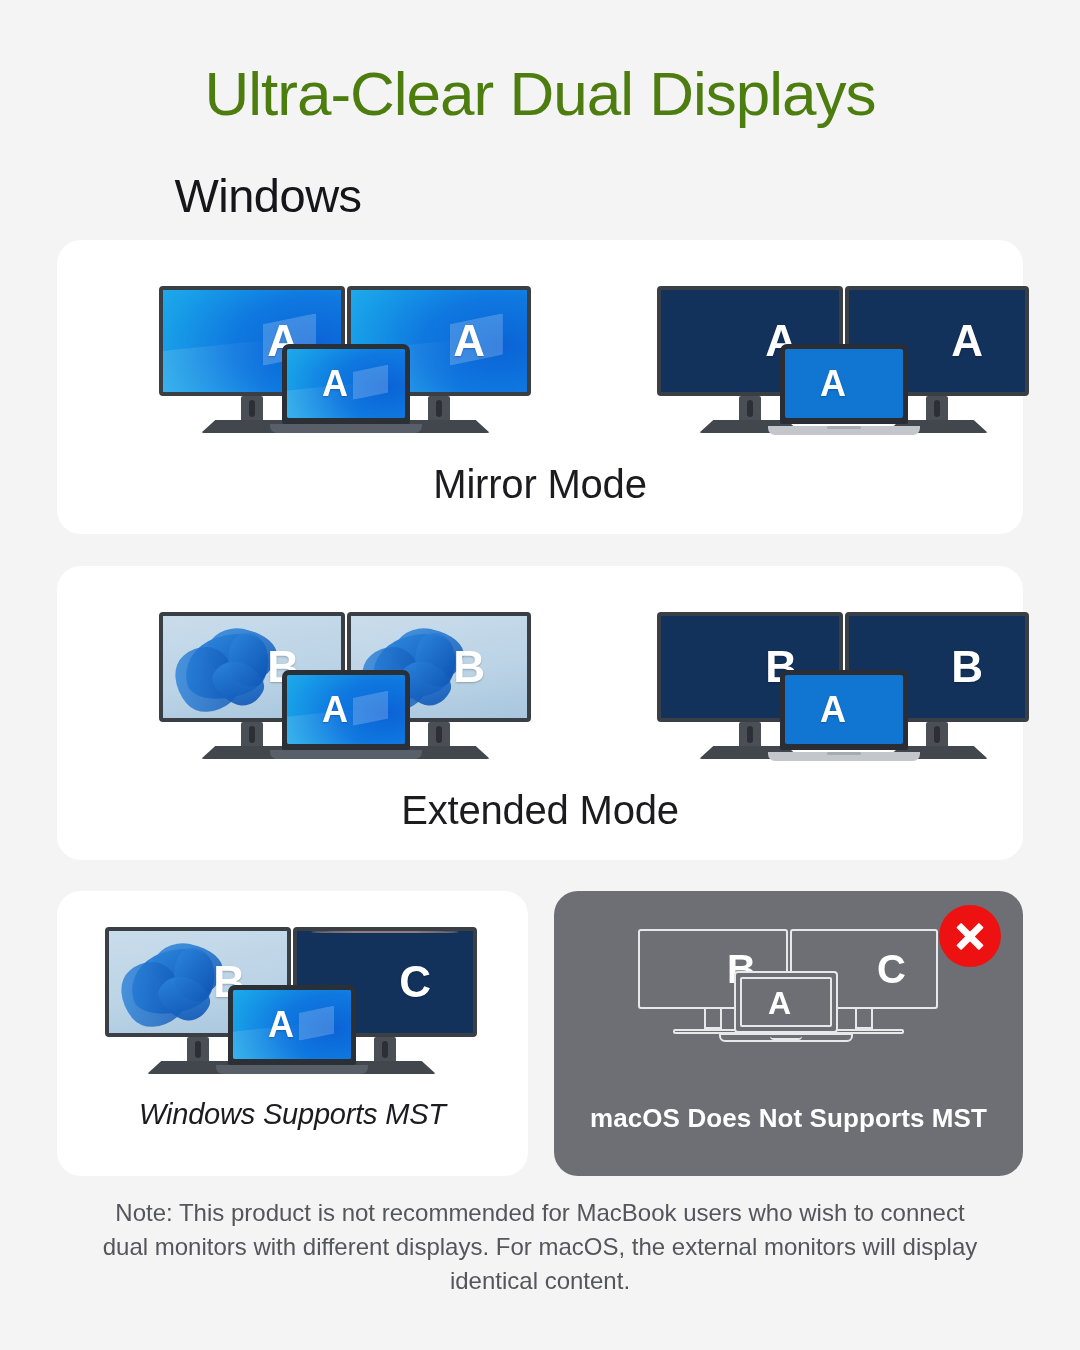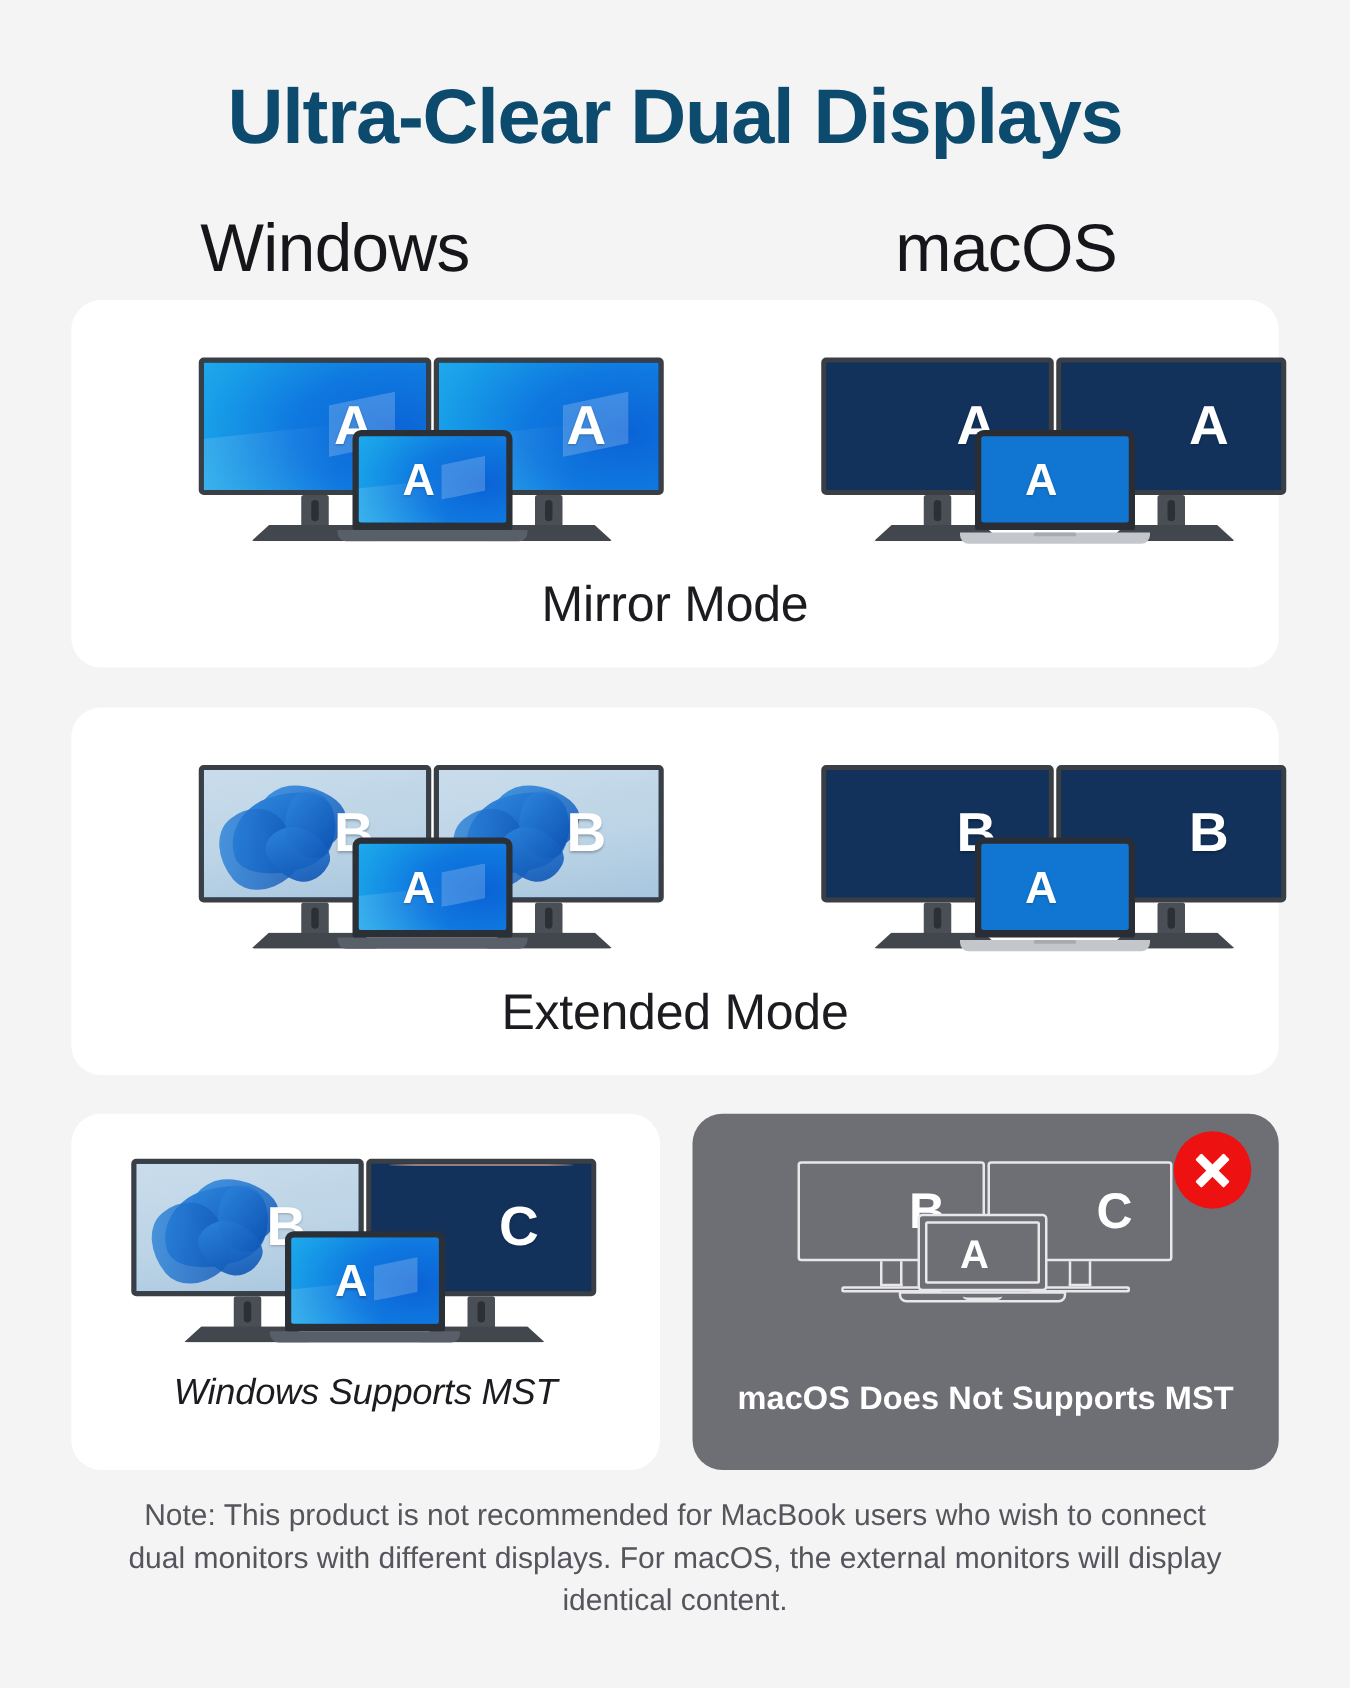--- a/index.html
+++ b/index.html
@@ -8,28 +8,28 @@
     background: #f4f4f5;
     font-family: "Liberation Sans", sans-serif;
     -webkit-font-smoothing: antialiased;
   }
   .page { position: relative; width: 1080px; height: 1350px; overflow: hidden; }
 
   
   .title {
     position: absolute; top: 58px; left: 0; width: 1080px;
     text-align: center;
-    font-size: 62px; font-weight: bold; letter-spacing: -1px;
-    color: #0c4a6e;
+    font-size: 62px; font-weight: normal; letter-spacing: -1px;
+    color: #4d7c0f;
   }
   .os-headers {
     position: absolute; top: 168px; left: 0; width: 1080px;
     display: flex;
   }
-  .os-header { text-align: center; font-size: 54px; color: #16161a; letter-spacing: -0.5px; }
+  .os-header { text-align: center; font-size: 47px; color: #16161a; letter-spacing: -0.5px; }
   .os-header.win { width: 540px; padding-right: 4px; }
   .os-header.mac { width: 540px; padding-right: 10px; }
 
   
   .card {
     position: absolute; left: 57px; width: 966px;
     background: #ffffff; border-radius: 24px;
   }
   #card-mirror   { top: 240px;  height: 294px; }
   #card-extended { top: 566px;  height: 294px; }
@@ -253,21 +253,20 @@
 </style>
 </head>
 <body>
 
 <div class="page">
 
   <div class="title">Ultra-Clear Dual Displays</div>
 
   <div class="os-headers">
     <div class="os-header win">Windows</div>
-    <div class="os-header mac">macOS</div>
   </div>
 
   <div class="card" id="card-mirror">
     <div class="scene">
 
       <div class="grp win-side" style="top:46px">
         <div class="mon mon-left">
           <div class="panel">
               <div class="wp wp-win10"></div>
             </div>

